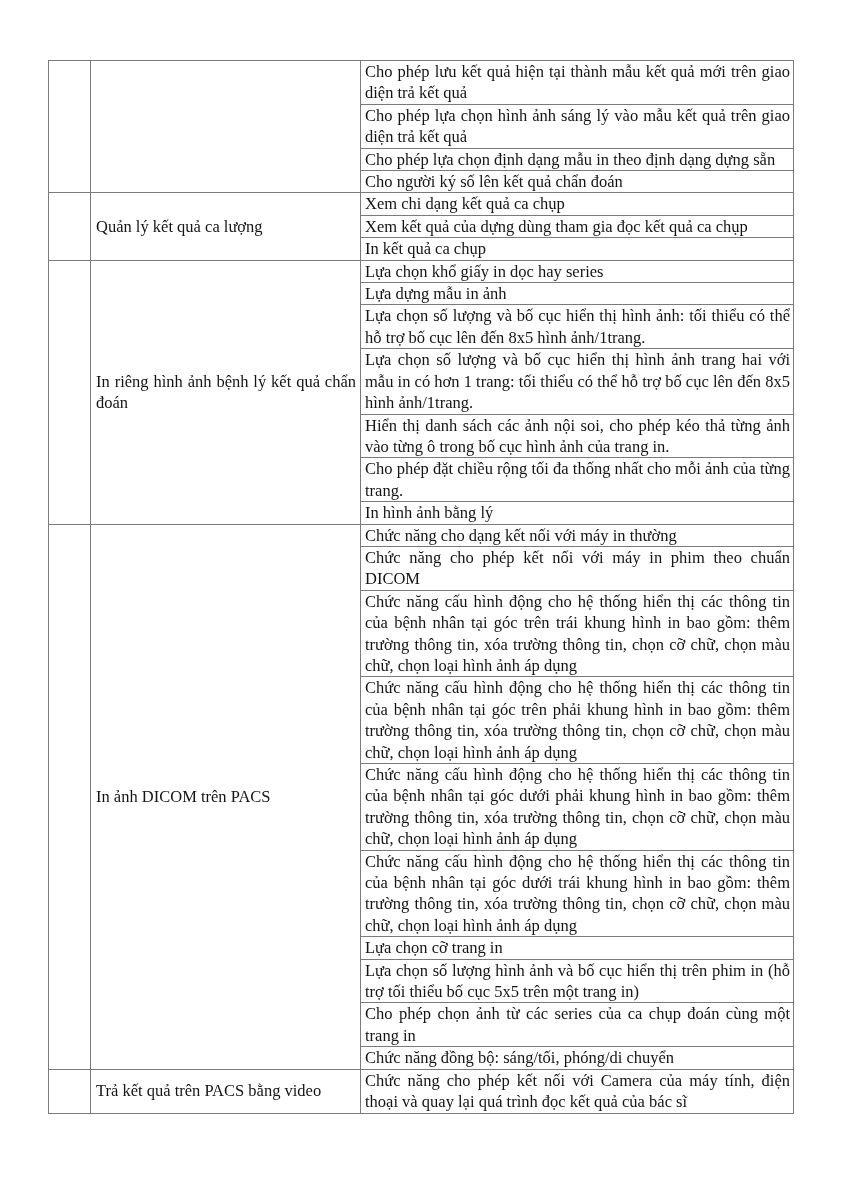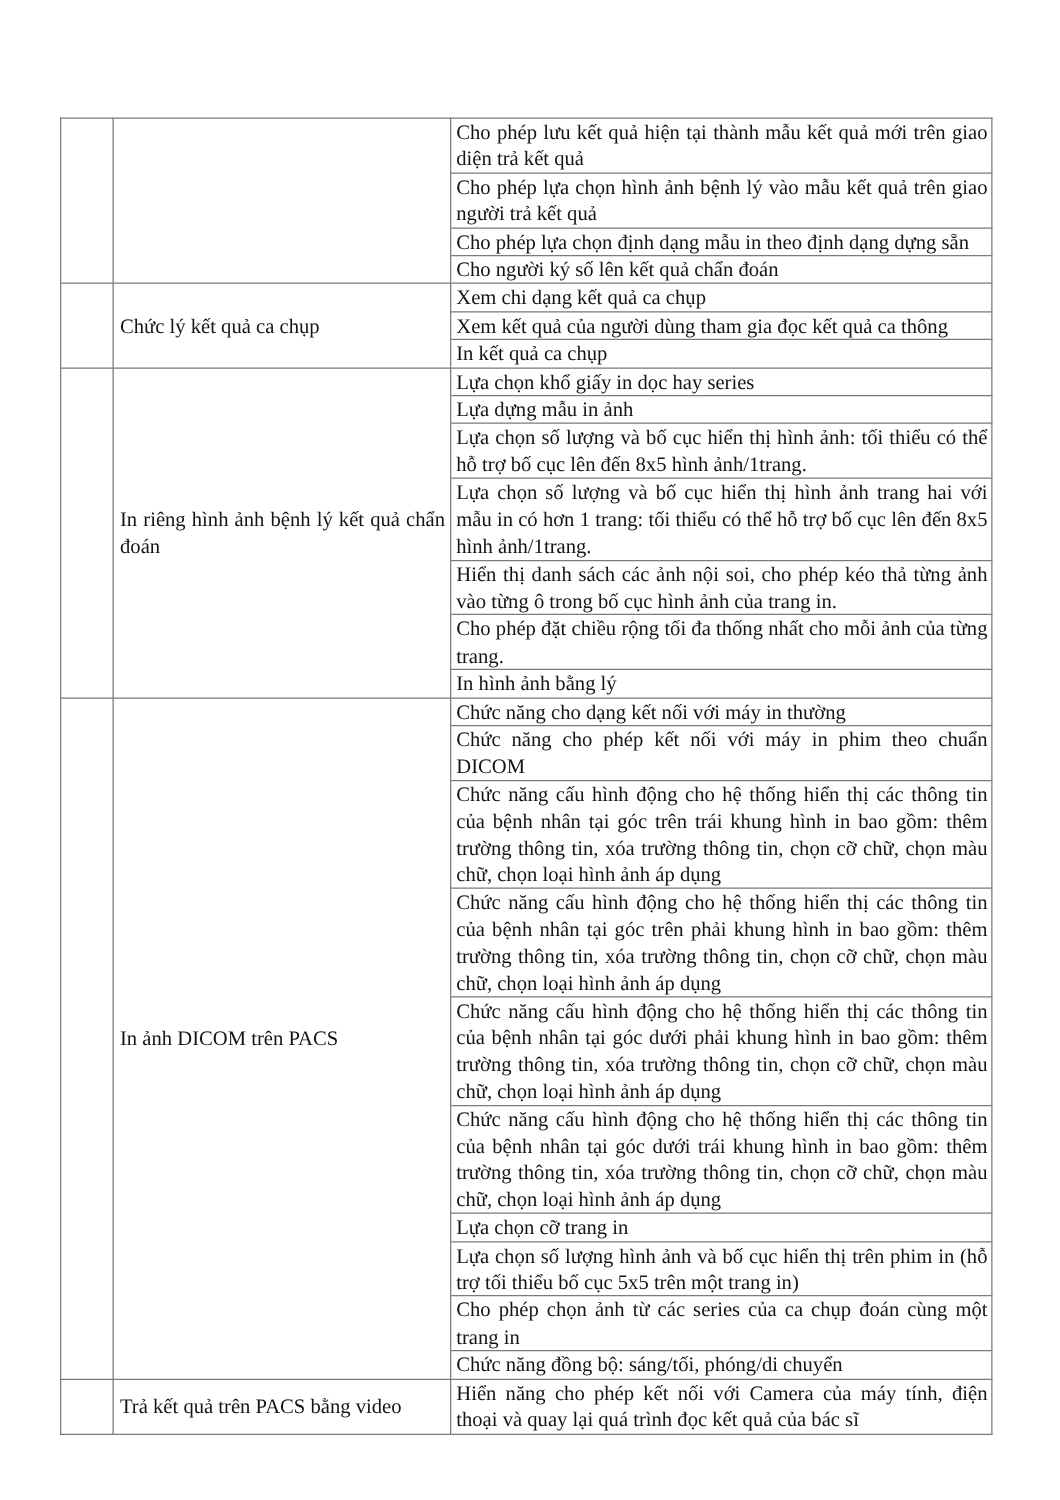--- a/index.html
+++ b/index.html
@@ -16,21 +16,20 @@
     background: #ffffff;
   }
   table.doc {
     position: absolute;
     left: 48px; top: 60px;
     width: 745px;
     border-collapse: collapse;
     table-layout: fixed;
     font-size: 16.5px;
     line-height: 21.4px;
-    margin-top: 34px;
   }
   table.doc td {
     border: 1px solid #7a7a7a;
     vertical-align: middle;
     hyphens: none;
   }
   col.c1 { width: 42px; }
   col.c2 { width: 270px; }
   col.c3 { width: 433px; }
   td.c1 { }
@@ -56,36 +55,36 @@
         <col class="c3">
       </colgroup>
     <tbody>
 
       <tr>
         <td class="c1" rowspan="4"></td>
         <td class="c2" rowspan="4"></td>
         <td class="c3">Cho phép lưu kết quả hiện tại thành mẫu kết quả mới trên giao diện trả kết quả</td>
       </tr>
       <tr>
-        <td class="c3">Cho phép lựa chọn hình ảnh bệnh lý vào mẫu kết quả trên giao người trả kết quả</td>
+        <td class="c3">Cho phép lựa chọn hình ảnh sáng lý vào mẫu kết quả trên giao diện trả kết quả</td>
       </tr>
       <tr>
         <td class="c3">Cho phép lựa chọn định dạng mẫu in theo định dạng dựng sẵn</td>
       </tr>
       <tr>
         <td class="c3">Cho người ký số lên kết quả chẩn đoán</td>
       </tr>
 
       <tr>
         <td class="c1" rowspan="3"></td>
-        <td class="c2" rowspan="3">Chức lý kết quả ca chụp</td>
+        <td class="c2" rowspan="3">Quản lý kết quả ca lượng</td>
         <td class="c3">Xem chi dạng kết quả ca chụp</td>
       </tr>
       <tr>
-        <td class="c3">Xem kết quả của người dùng tham gia đọc kết quả ca thông</td>
+        <td class="c3">Xem kết quả của dựng dùng tham gia đọc kết quả ca chụp</td>
       </tr>
       <tr>
         <td class="c3">In kết quả ca chụp</td>
       </tr>
 
       <tr>
         <td class="c1" rowspan="7"></td>
         <td class="c2" rowspan="7">In riêng hình ảnh bệnh lý kết quả chẩn đoán</td>
         <td class="c3">Lựa chọn khổ giấy in dọc hay series</td>
       </tr>
@@ -137,18 +136,18 @@
       <tr>
         <td class="c3">Cho phép chọn ảnh từ các series của ca chụp đoán cùng một trang in</td>
       </tr>
       <tr>
         <td class="c3">Chức năng đồng bộ: sáng/tối, phóng/di chuyển</td>
       </tr>
 
       <tr>
         <td class="c1"></td>
         <td class="c2">Trả kết quả trên PACS bằng video</td>
-        <td class="c3">Hiển năng cho phép kết nối với Camera của máy tính, điện thoại và quay lại quá trình đọc kết quả của bác sĩ</td>
+        <td class="c3">Chức năng cho phép kết nối với Camera của máy tính, điện thoại và quay lại quá trình đọc kết quả của bác sĩ</td>
       </tr>
 
     </tbody>
   </table>
 </div>
 
 </body></html>

